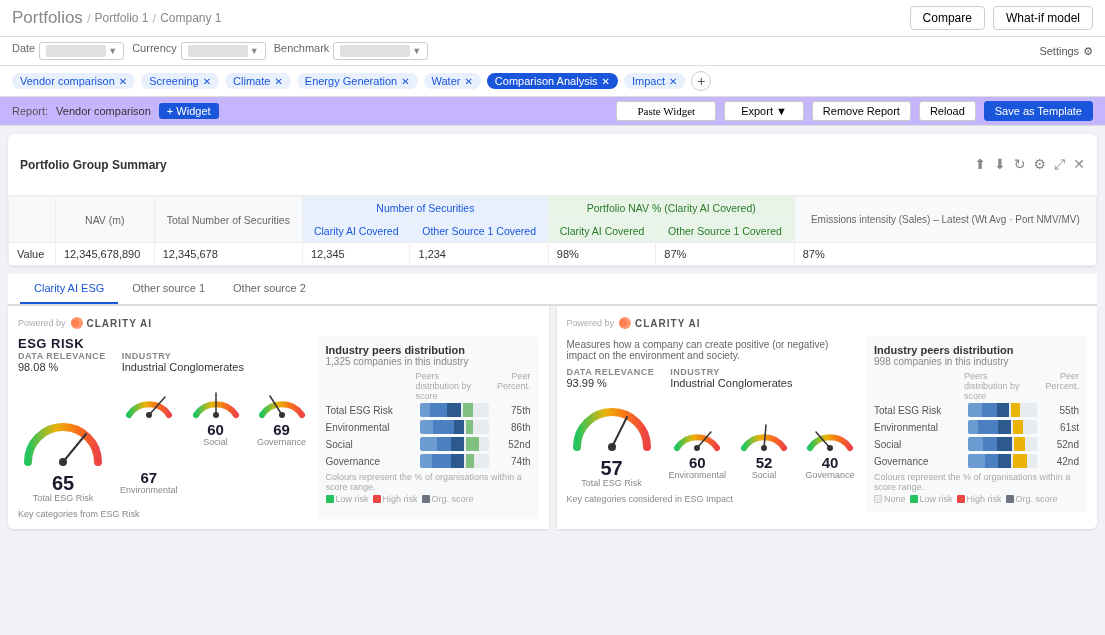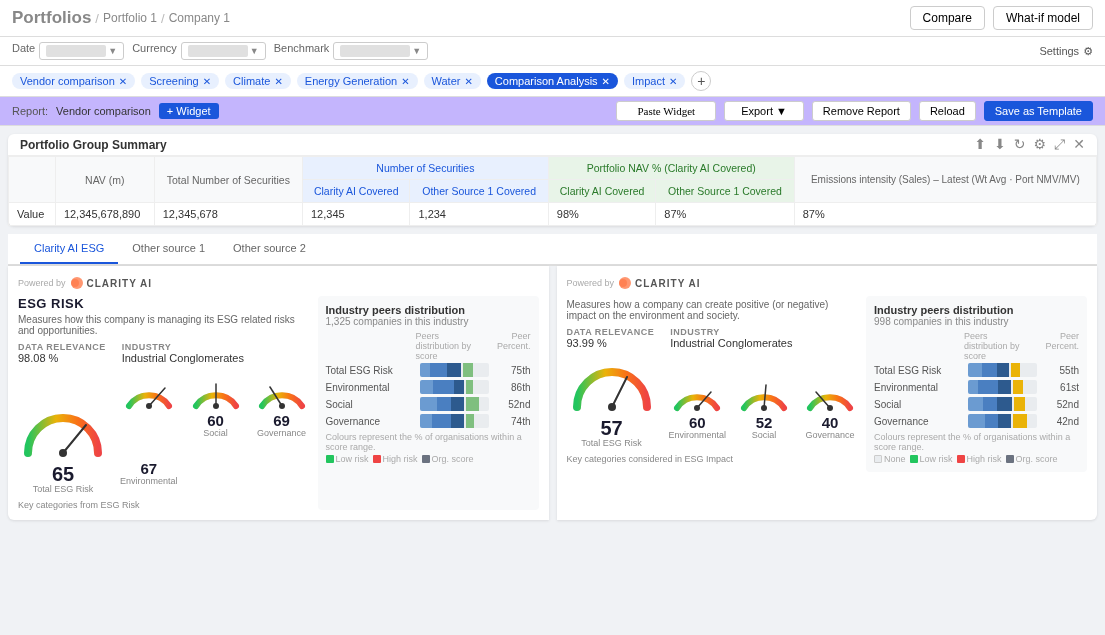--- a/index.html
+++ b/index.html
@@ -34,21 +34,21 @@
     .widget-btn { display: flex; align-items: center; gap: 3px; background: #1a56db; color: #fff; border: none; border-radius: 3px; padding: 2px 8px; font-size: 11px; cursor: pointer; }
     .report-actions { margin-left: auto; display: flex; gap: 8px; align-items: center; }
     .report-actions button { padding: 3px 10px; border: 1px solid #ccc; border-radius: 3px; background: #fff; font-size: 11px; cursor: pointer; }
     .report-actions .save-btn { background: #1a56db; color: #fff; border-color: #1a56db; }
 
     
     .main { background: #f0f2f5; padding: 8px; overflow: hidden; }
 
     
     .summary-card { background: #fff; border-radius: 6px; margin-bottom: 8px; box-shadow: 0 1px 3px rgba(0,0,0,0.1); }
-    .card-header { display: flex; align-items: center; justify-content: space-between; padding: 2px 12px; border-bottom: 1px solid #eee; }
+    .card-header { display: flex; align-items: center; justify-content: space-between; padding: 22px 12px; border-bottom: 1px solid #eee; }
     .card-title { font-size: 12px; font-weight: 600; color: #333; }
     .card-icons { display: flex; gap: 8px; color: #888; }
     .card-icons span { font-size: 14px; cursor: pointer; }
 
     
     .summary-table { width: 100%; border-collapse: collapse; font-size: 11px; }
     .summary-table th { background: #f8f9fa; color: #666; font-weight: 500; padding: 5px 8px; text-align: center; border: 1px solid #eee; font-size: 10.5px; }
     .summary-table th.left { text-align: left; }
     .summary-table td { padding: 5px 8px; text-align: left; border: 1px solid #eee; }
     .summary-table td.left { text-align: left; font-weight: 500; }
@@ -78,21 +78,21 @@
 
     .esg-inner { display: flex; }
     .esg-left { flex: 0 0 250px; }
     .esg-right { flex: 1; }
   </style>
 </head>
 <body>
 
 <div class="top-bar">
   <div class="breadcrumb">
-    <span style="font-size:17px;font-weight:700;">Portfolios</span>
+    <span style="font-size:17px;font-weight:400;">Portfolios</span>
     <span style="color:#bbb;font-size:13px;">/</span>
     <span style="font-size:12px;color:#888;">Portfolio 1</span>
     <span style="color:#bbb;font-size:13px;">/</span>
     <span style="font-size:12px;color:#888;">Company 1</span>
   </div>
   <div class="top-actions">
     <button class="btn btn-primary">Compare</button>
     <button class="btn btn-primary">What-if model</button>
   </div>
 </div>
@@ -237,21 +237,20 @@
             <circle cx="7" cy="7" r="6" fill="#ff6b35" opacity="0.7"></circle>
             <circle cx="5" cy="7" r="4" fill="#ff6b35" opacity="0.5"></circle>
           </svg>
           <span style="font-size:10px;font-weight:600;letter-spacing:1px;color:#555;">CLARITY AI</span>
         </div>
       </div>
 
       <div class="esg-inner">
         <div class="esg-left">
           <div class="esg-risk-title">ESG RISK</div>
-          <div class="esg-desc">Measures how this company is managing its ESG related risks and opportunities.</div>
           <div class="data-row">
             <div class="data-item">
               <div class="data-item-label">DATA RELEVANCE</div>
               <div class="data-item-value">98.08 %</div>
             </div>
             <div class="data-item">
               <div class="data-item-label">INDUSTRY</div>
               <div class="data-item-value">Industrial Conglomerates</div>
             </div>
           </div>

